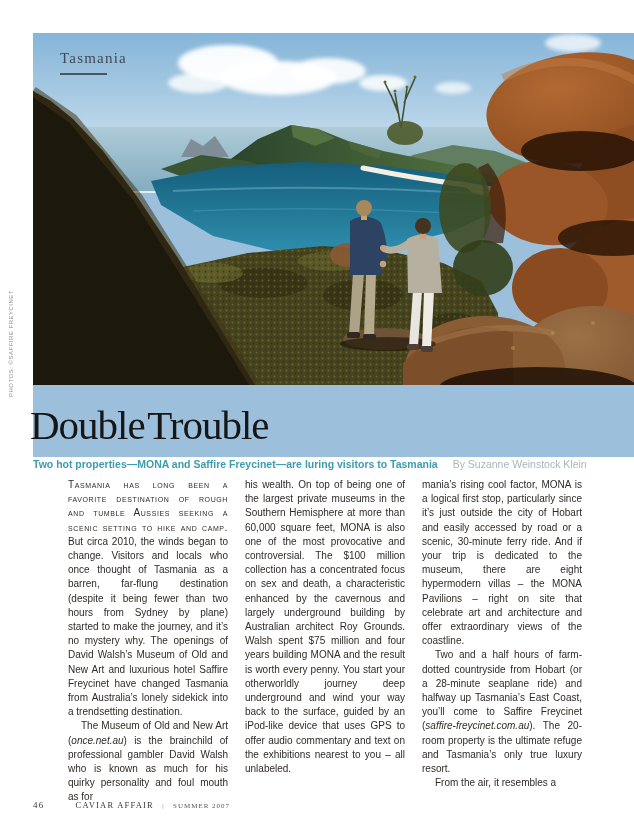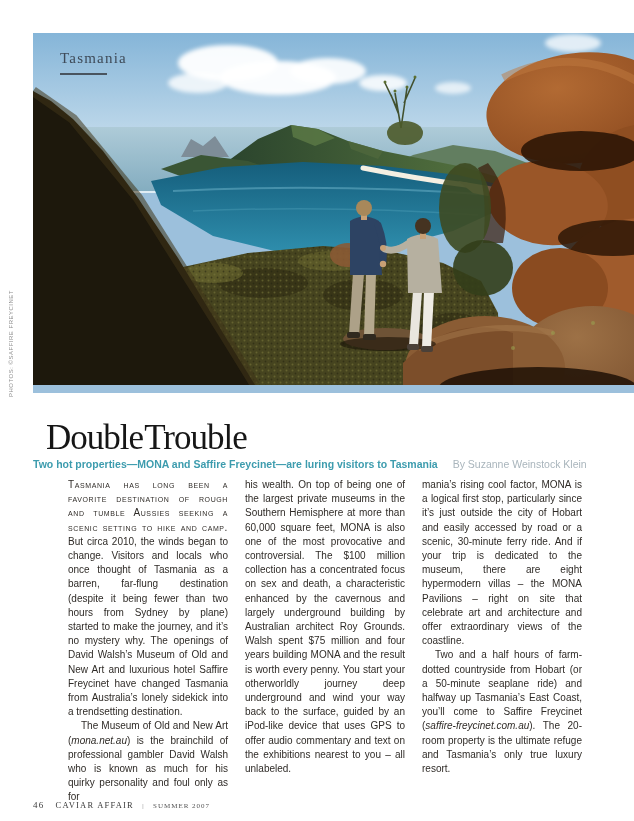--- a/index.html
+++ b/index.html
@@ -4,40 +4,40 @@
 <style>
   html,body{margin:0;padding:0;}
   body{
     width:634px;height:821px;background:#ffffff;position:relative;overflow:hidden;
     font-family:"Liberation Serif", serif;
     -webkit-font-smoothing:antialiased;
   }
   .page{position:absolute;inset:0;background:#fff;}
 
   
-  .photo{position:absolute;left:33px;top:33px;right:0;height:360px;overflow:hidden;background:#9cc0dc;}
+  .photo{position:absolute;left:33px;top:33px;right:0;height:424px;overflow:hidden;background:#9cc0dc;}
   .photo svg{display:block;}
   .region-label{position:absolute;left:27px;top:17px;color:var(--label,#3e4a58);}
   .region-label .rl-text{font-family:"Liberation Serif",serif;font-size:15px;letter-spacing:1.2px;}
   .region-underline{width:47px;height:2px;background:#49545f;margin-top:6px;}
 
   
   .credit{
     position:absolute;left:8px;top:397px;transform:rotate(-90deg);transform-origin:0 0;
     font-family:"Liberation Sans",sans-serif;font-size:6px;letter-spacing:.5px;color:#8f8f8f;white-space:nowrap;
   }
 
   
   .caption{
     position:absolute;left:33px;top:391px;width:580px;
     font-family:"Liberation Sans",sans-serif;font-weight:bold;font-size:9.5px;color:var(--caption,#4a4a4a);
   }
   .headline{
-    position:absolute;left:30px;top:403px;margin:16px;
-    font-family:"Liberation Serif",serif;font-weight:400;font-size:35px;line-height:1.1;
+    position:absolute;left:30px;top:403px;margin:0;
+    font-family:"Liberation Serif",serif;font-weight:400;font-size:41px;line-height:1.1;
     color:var(--headline,#161616);letter-spacing:-1px;word-spacing:-6px;
   }
   .deck{
     position:absolute;left:33px;top:458px;white-space:nowrap;
     font-family:"Liberation Sans",sans-serif;font-size:10.5px;
   }
   .deck .deck-text{font-weight:bold;color:var(--accent-teal,#3d9cae);}
   .deck .byline{font-weight:normal;color:var(--byline,#a9b5bc);margin-left:12px;}
 
   .columns{position:absolute;left:68px;top:478px;width:514px;display:flex;gap:17px;}
@@ -49,21 +49,21 @@
   .col p.indent{text-indent:13px;}
   .sc{font-variant:small-caps;letter-spacing:.6px;}
   .it{font-style:italic;}
 
   
   .footer{
     position:absolute;left:33px;top:794px;
     font-family:"Liberation Serif",serif;color:var(--footer,#3a3a3a);letter-spacing:1.2px;
   }
   .footer .pnum{font-size:9px;}
-  .footer .mag{font-size:8.5px;margin-left:6px;text-align:right;}
+  .footer .mag{font-size:8.5px;margin-left:26px;text-align:right;}
   .footer .sep{font-size:7px;color:#777;margin:0 3px;}
   .footer .issue{font-size:7px;color:#555;letter-spacing:1px;}
 </style>
 </head>
 <body>
 
 <div class="page">
 
   <div class="photo">
     <svg viewBox="0 0 601 352" width="601" height="352" preserveAspectRatio="none">
@@ -222,28 +222,29 @@
   <h1 class="headline">Double Trouble</h1>
 
   <div class="deck">
     <span class="deck-text">Two hot properties—MONA and Saffire Freycinet—are luring visitors to Tasmania</span>
     <span class="byline">By Suzanne Weinstock Klein</span>
   </div>
 
   <div class="columns">
     <div class="col">
         <p><span class="sc">Tasmania has long been a favorite destination of rough and tumble Aussies seeking a scenic setting to hike and camp. </span><span>But circa 2010, the winds began to change. Visitors and locals who once thought of Tasmania as a barren, far-flung destination (despite it being fewer than two hours from Sydney by plane) started to make the journey, and it’s no mystery why. The openings of David Walsh’s Museum of Old and New Art and luxurious hotel Saffire Freycinet have changed Tasmania from Australia’s lonely sidekick into a trendsetting destination.</span></p>
-        <p class="indent"><span>The Museum of Old and New Art (</span><span class="it">mona.net.au</span><span>) is the brainchild of professional gambler David Walsh who is known as much for his quirky personality and foul only as for</span></p>
+        <p class="indent"><span>The Museum of Old and New Art (</span><span class="it">once.net.au</span><span>) is the brainchild of professional gambler David Walsh who is known as much for his quirky personality and foul mouth as for</span></p>
       </div>
     <div class="col">
         <p><span>his wealth. On top of being one of the largest private museums in the Southern Hemisphere at more than 60,000 square feet, MONA is also one of the most provocative and controversial. The $100 million collection has a concentrated focus on sex and death, a characteristic enhanced by the cavernous and largely underground building by Australian architect Roy Grounds. Walsh spent $75 million and four years building MONA and the result is worth every penny. You start your otherworldly journey deep underground and wind your way back to the surface, guided by an iPod-like device that uses GPS to offer audio commentary and text on the exhibitions nearest to you – all unlabeled.</span></p>
       </div>
     <div class="col">
         <p><span>mania’s rising cool factor, MONA is a logical first stop, particularly since it’s just outside the city of Hobart and easily accessed by road or a scenic, 30-minute ferry ride. And if your trip is dedicated to the museum, there are eight hypermodern villas – the MONA Pavilions – right on site that celebrate art and architecture and offer extraordinary views of the coastline.</span></p>
-        <p class="indent"><span>Two and a half hours of farm-dotted countryside from Hobart (or a 50-minute seaplane ride) and halfway up Tasmania’s East Coast, you’ll come to Saffire Freycinet (</span><span class="it">saffire-freycinet.com.au</span><span>). The 20-room property is the ultimate refuge and Tasmania’s only true luxury resort.</span></p>
+        <p class="indent"><span>Two and a half hours of farm-dotted countryside from Hobart (or a 28-minute seaplane ride) and halfway up Tasmania’s East Coast, you’ll come to Saffire Freycinet (</span><span class="it">saffire-freycinet.com.au</span><span>). The 20-room property is the ultimate refuge and Tasmania’s only true luxury resort.</span></p>
+        <p class="indent"><span>From the air, it resembles a</span></p>
       </div>
   </div>
 
   <div class="footer">
     <span class="pnum">46</span>
     <span class="mag">CAVIAR AFFAIR</span>
     <span class="sep">|</span>
     <span class="issue">SUMMER 2007</span>
   </div>
 

